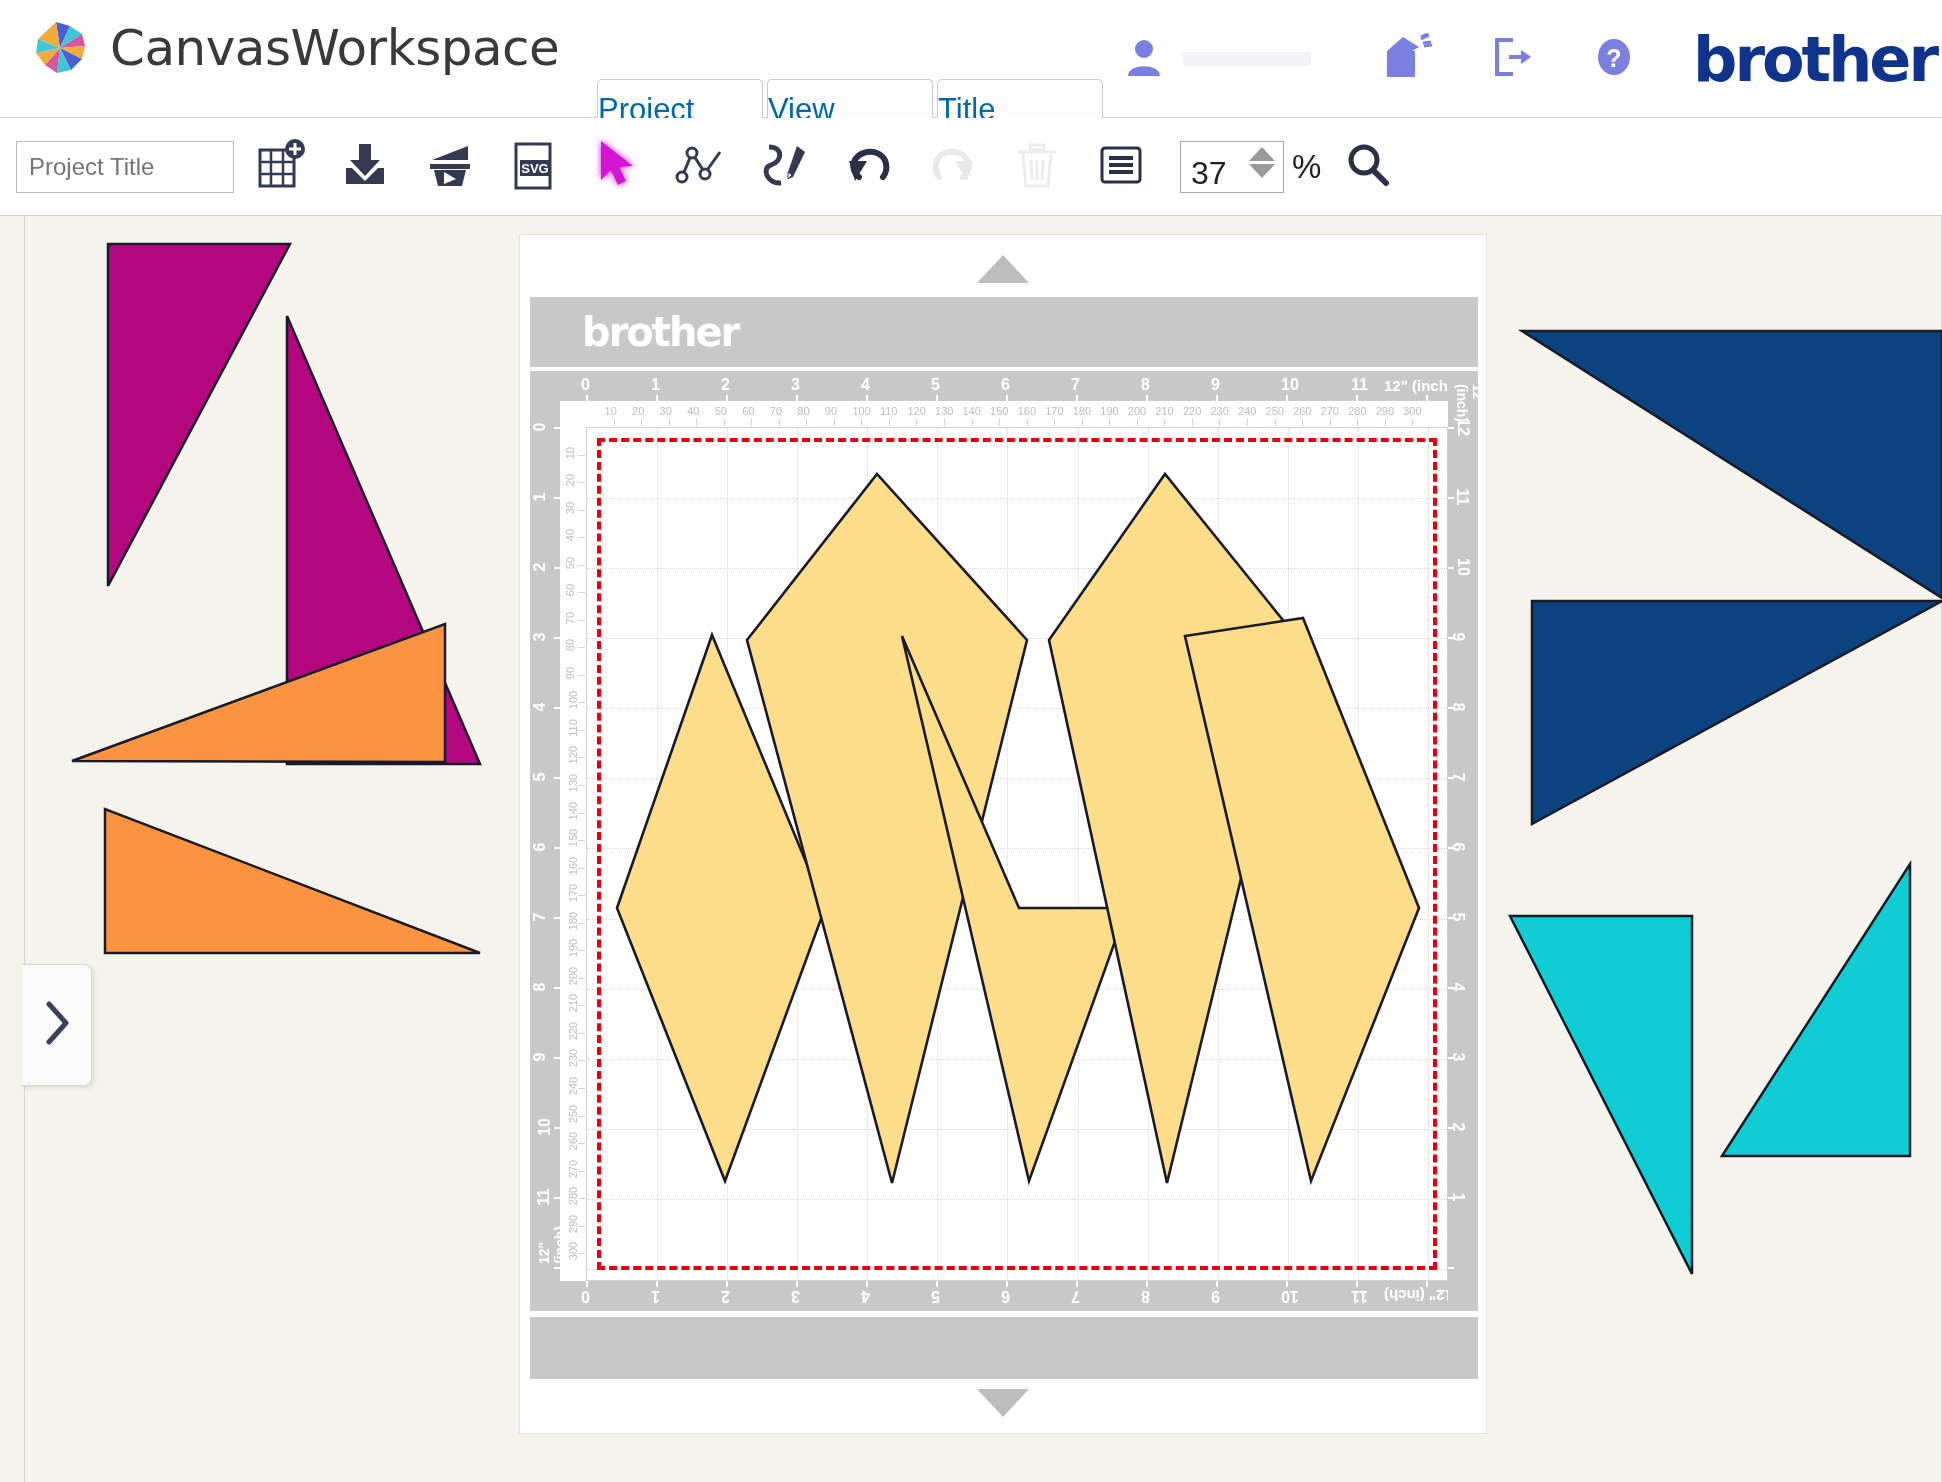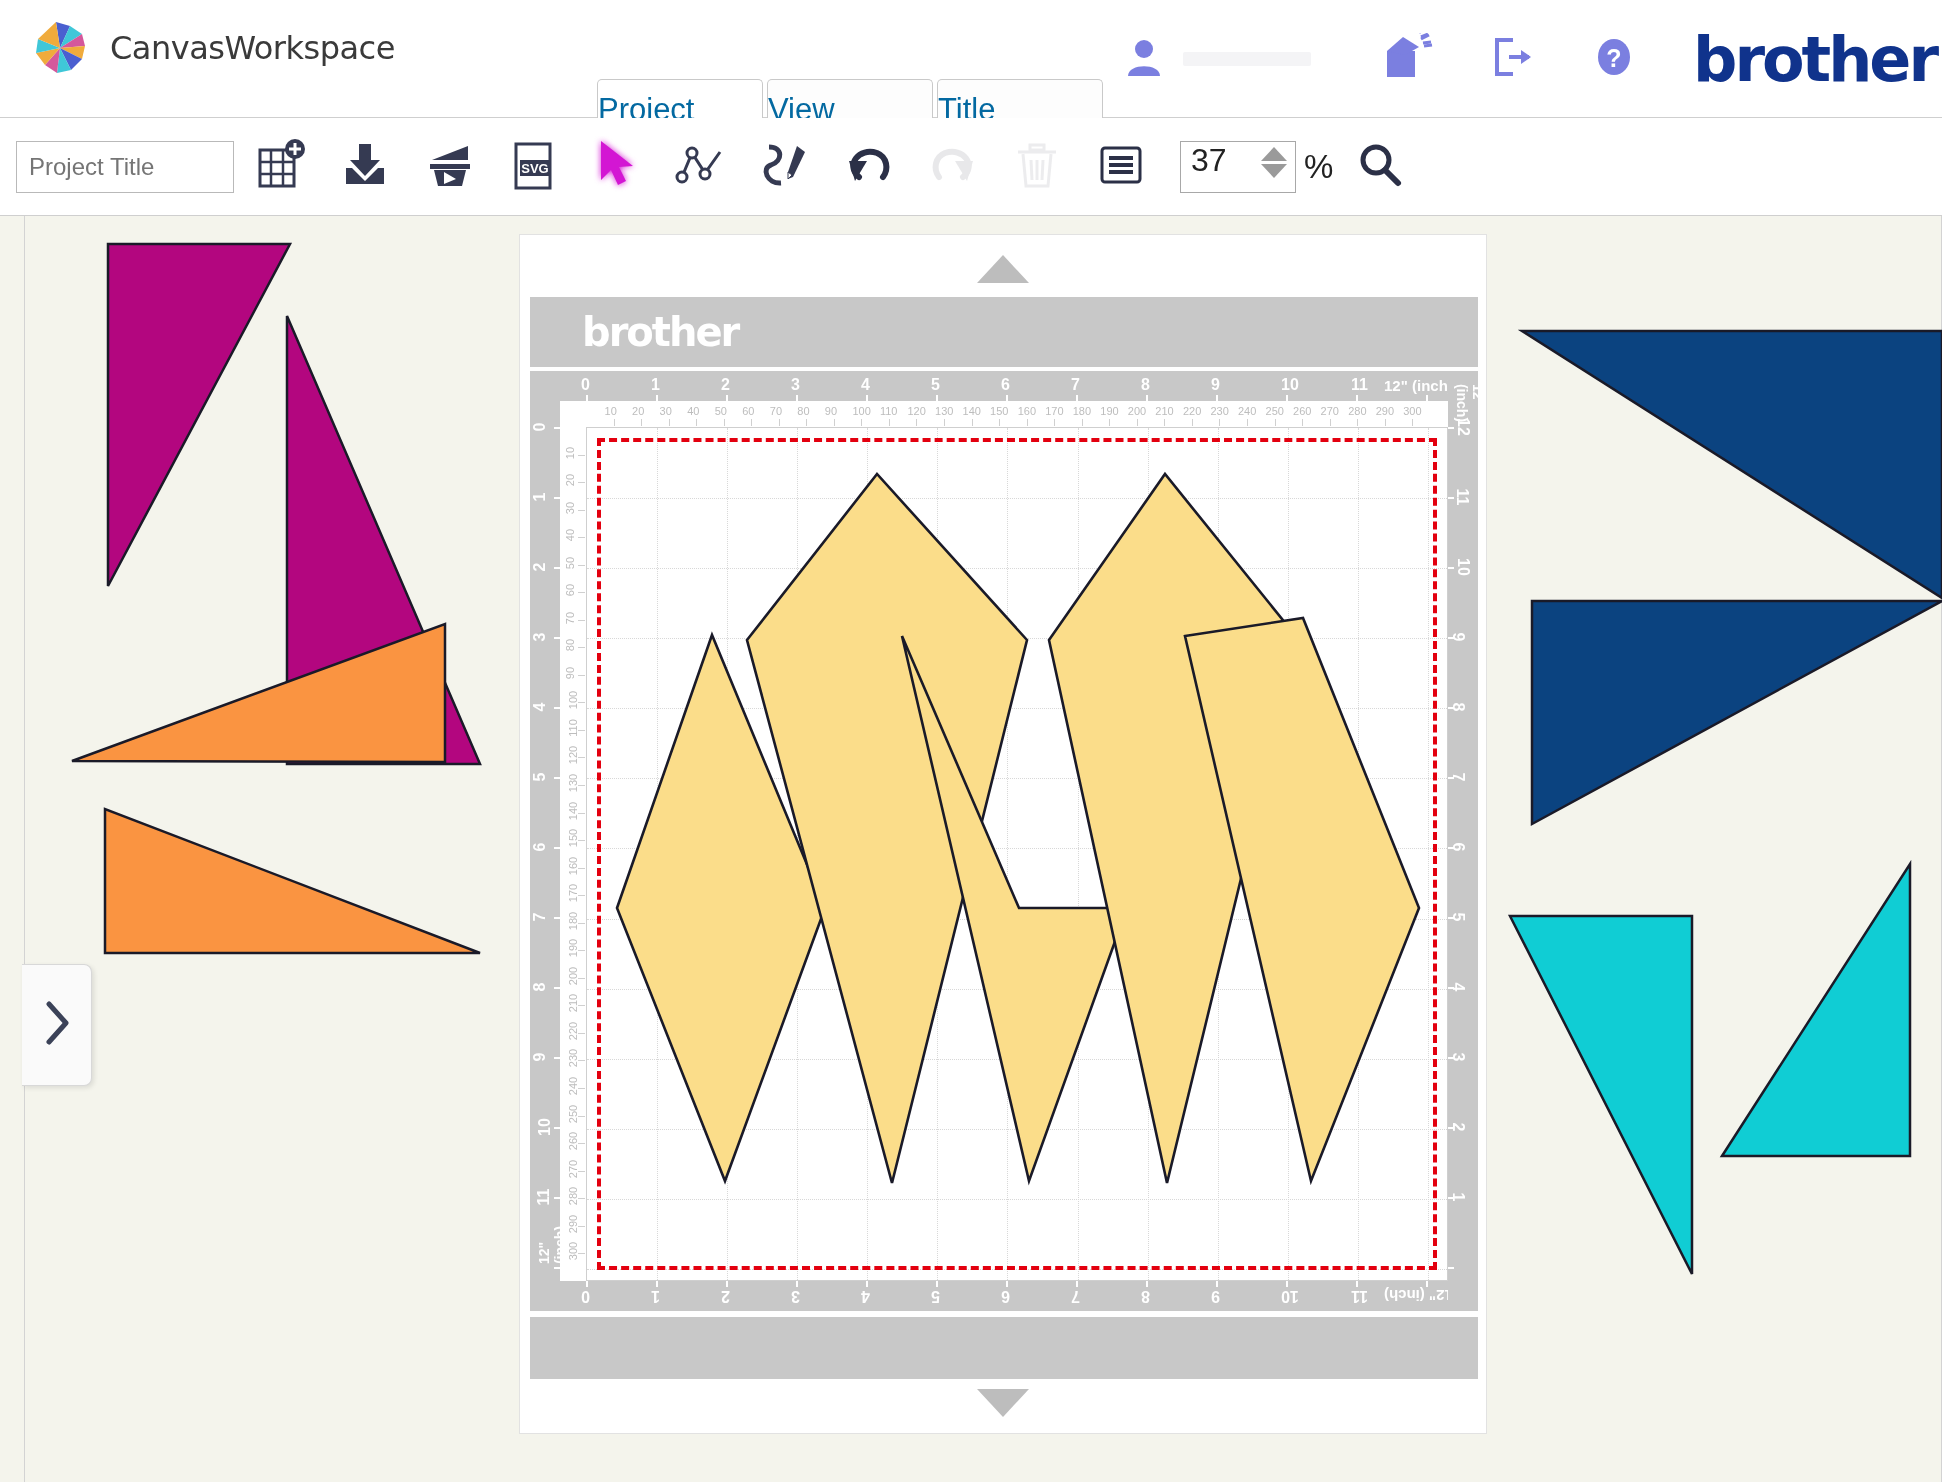--- a/index.html
+++ b/index.html
@@ -10,21 +10,21 @@
     overflow: hidden;
   }
 
   
   .header {
     position: absolute; left: 0; top: 0; width: 1942px; height: 118px;
     background: #ffffff; border-bottom: 1px solid #cfcfcf;
   }
   .brand { position: absolute; left: 26px; top: 14px; display: flex; align-items: center; gap: 16px; }
   .brand-logo { width: 68px; height: 68px; position: relative; }
-  .brand-name { font-size: 32px; color: #3a3a3a; letter-spacing: -0.5px; font-family: "DejaVu Sans", sans-serif; font-weight: 400; }
+  .brand-name { font-size: 50px; color: #3a3a3a; letter-spacing: -0.5px; font-family: "DejaVu Sans", sans-serif; font-weight: 400; }
 
   .tabs { position: absolute; left: 597px; top: 79px; display: flex; align-items: flex-end; }
   .tab {
     border: 1px solid #c9c9c9; border-bottom: none;
     background: #fdfdfd; color: #0369a1;
     font-size: 31px; padding: 12px 0 13px 0; width: 166px; text-align: left;
     border-radius: 5px 5px 0 0; margin-right: 4px; cursor: pointer;
   }
   .tab.active { background: #ffffff; }
 
@@ -50,22 +50,22 @@
     font-family: "Liberation Sans", sans-serif;
   }
   .tb-btn {
     width: 74px; height: 72px; margin-left: 10px;
     display: flex; align-items: center; justify-content: center;
     cursor: pointer; background: transparent; border: none;
   }
   .tb-btn.disabled { opacity: 0.30; cursor: default; }
   .zoom-group { display: flex; align-items: center; margin-left: 22px; }
   .zoom-box {
-    width: 116px; height: 52px; border: 1px solid #a8a8a8; background: #fff;
-    display: flex; align-items: flex-start; position: relative;
+    width: 104px; height: 52px; border: 1px solid #a8a8a8; background: #fff;
+    display: flex; align-items: flex-end; position: relative;
   }
   .zoom-val { font-size: 32px; color: #222; padding-left: 10px; font-family: "Liberation Sans", sans-serif; }
   .spinner { position: absolute; right: 8px; top: 5px; display: flex; flex-direction: column; gap: 3px; }
   .sp-up, .sp-dn { width: 0; height: 0; border-left: 13px solid transparent; border-right: 13px solid transparent; cursor: pointer; }
   .sp-up { border-bottom: 14px solid #9a9a9a; }
   .sp-dn { border-top: 14px solid #9a9a9a; }
   .pct { font-size: 33px; color: #222; margin-left: 8px; }
   .mag { margin-left: 22px; cursor: pointer; }
 
   

